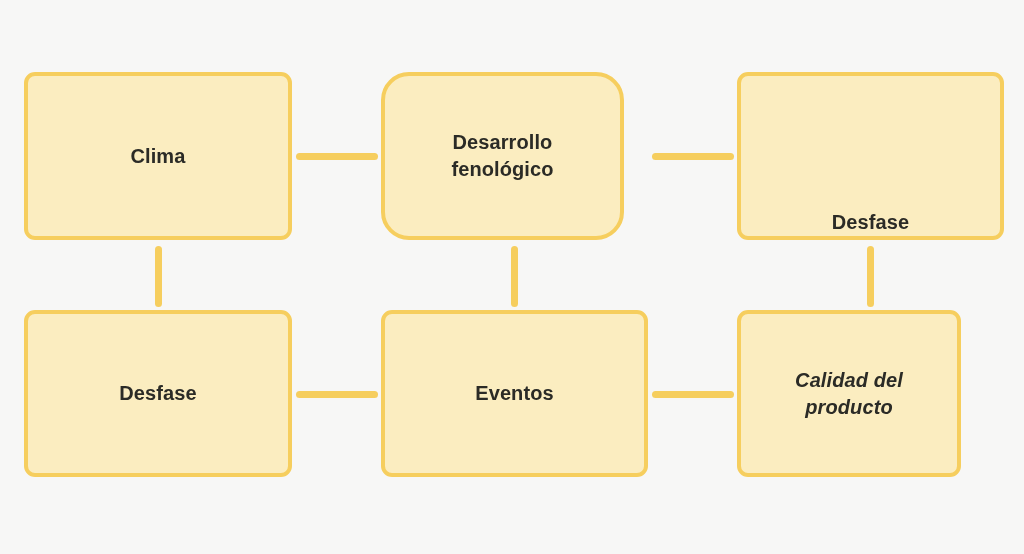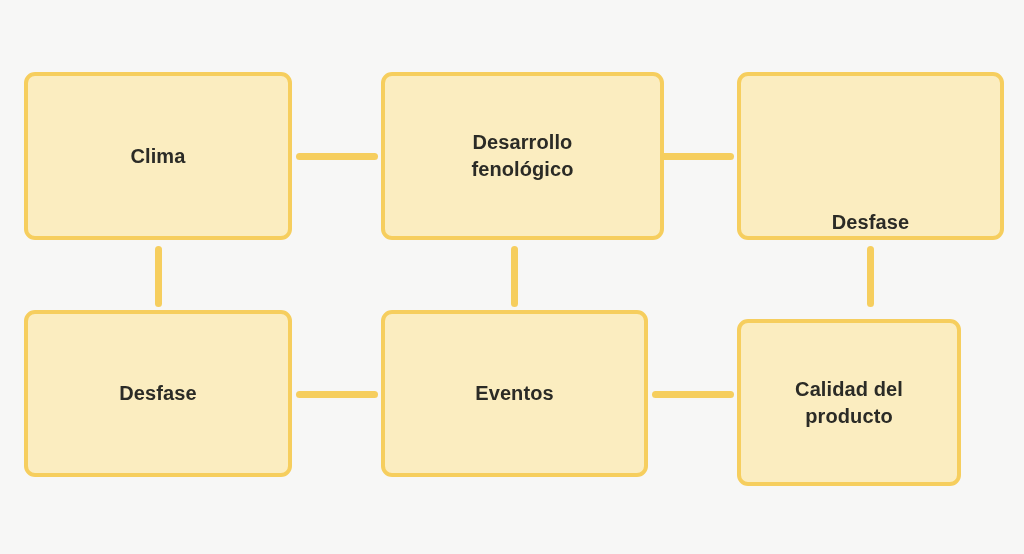--- a/index.html
+++ b/index.html
@@ -53,27 +53,27 @@
     height: 7px;
     border-radius: 4px;
   }
   .connector.vertical {
     width: 7px;
     border-radius: 4px;
   }
 
   
   #box-clima       { left: 24px;  top: 72px;  width: 268px; height: 168px; }
-  #box-desarrollo  { left: 381px; top: 72px;  width: 283px; height: 168px; }
+  #box-desarrollo  { left: 381px; top: 72px;  width: 243px; height: 168px; border-radius: 28px; }
   #box-desfase     { left: 737px; top: 72px;  width: 267px; height: 168px; align-items: flex-end; }
 
   
   #box-supplier    { left: 24px;  top: 310px; width: 268px; height: 167px; }
   #box-eventos     { left: 381px; top: 310px; width: 267px; height: 167px; }
-  #box-calidad     { left: 737px; top: 319px; width: 224px; height: 167px; }
+  #box-calidad     { left: 737px; top: 310px; width: 224px; height: 167px; font-style: italic; }
 
   
   #conn-clima-desarrollo    { left: 296px; top: 153px; width: 82px; }
   #conn-desarrollo-desfase  { left: 652px; top: 153px; width: 82px; }
   #conn-supplier-eventos    { left: 296px; top: 391px; width: 82px; }
   #conn-eventos-calidad     { left: 652px; top: 391px; width: 82px; }
 
   
   #conn-clima-supplier      { left: 155px; top: 246px; height: 61px; }
   #conn-desarrollo-eventos  { left: 511px; top: 246px; height: 61px; }

